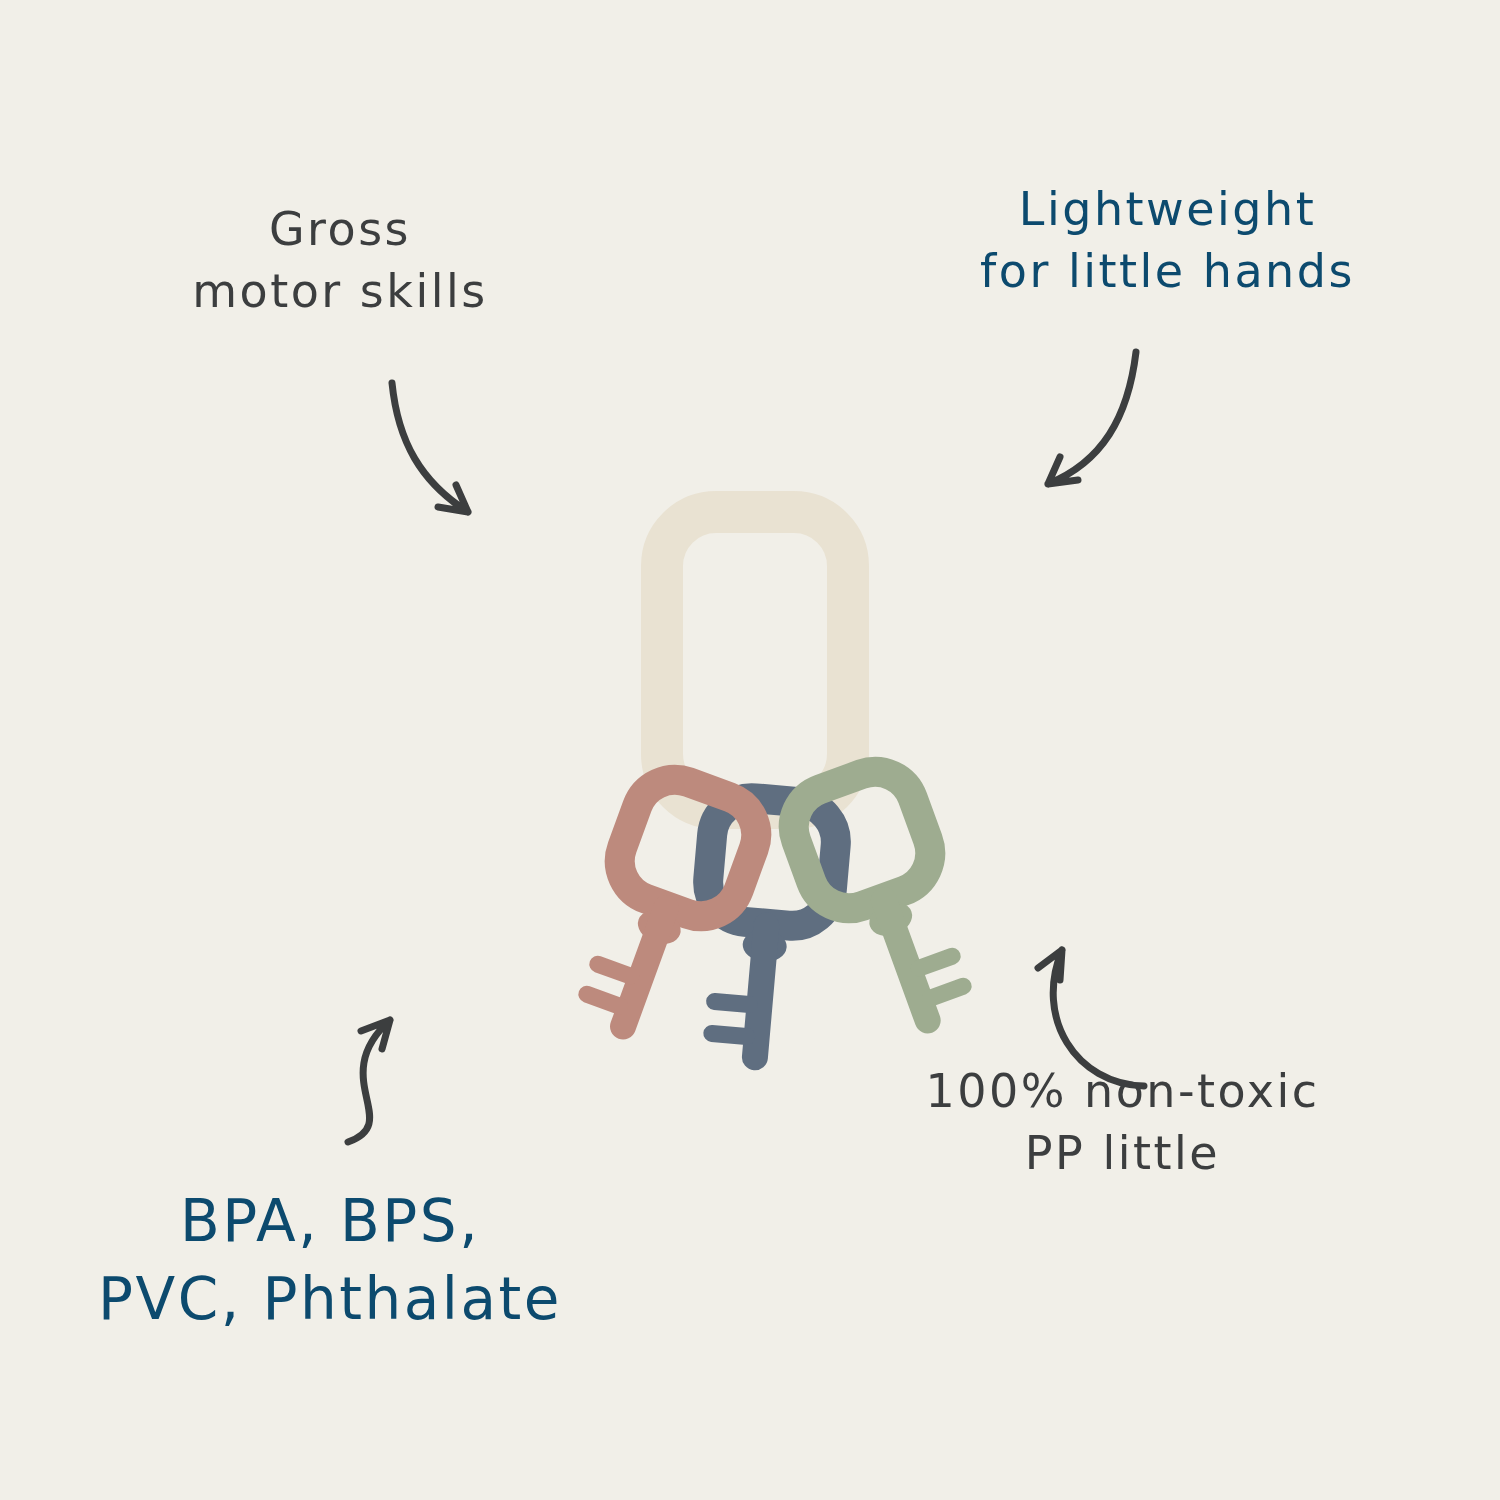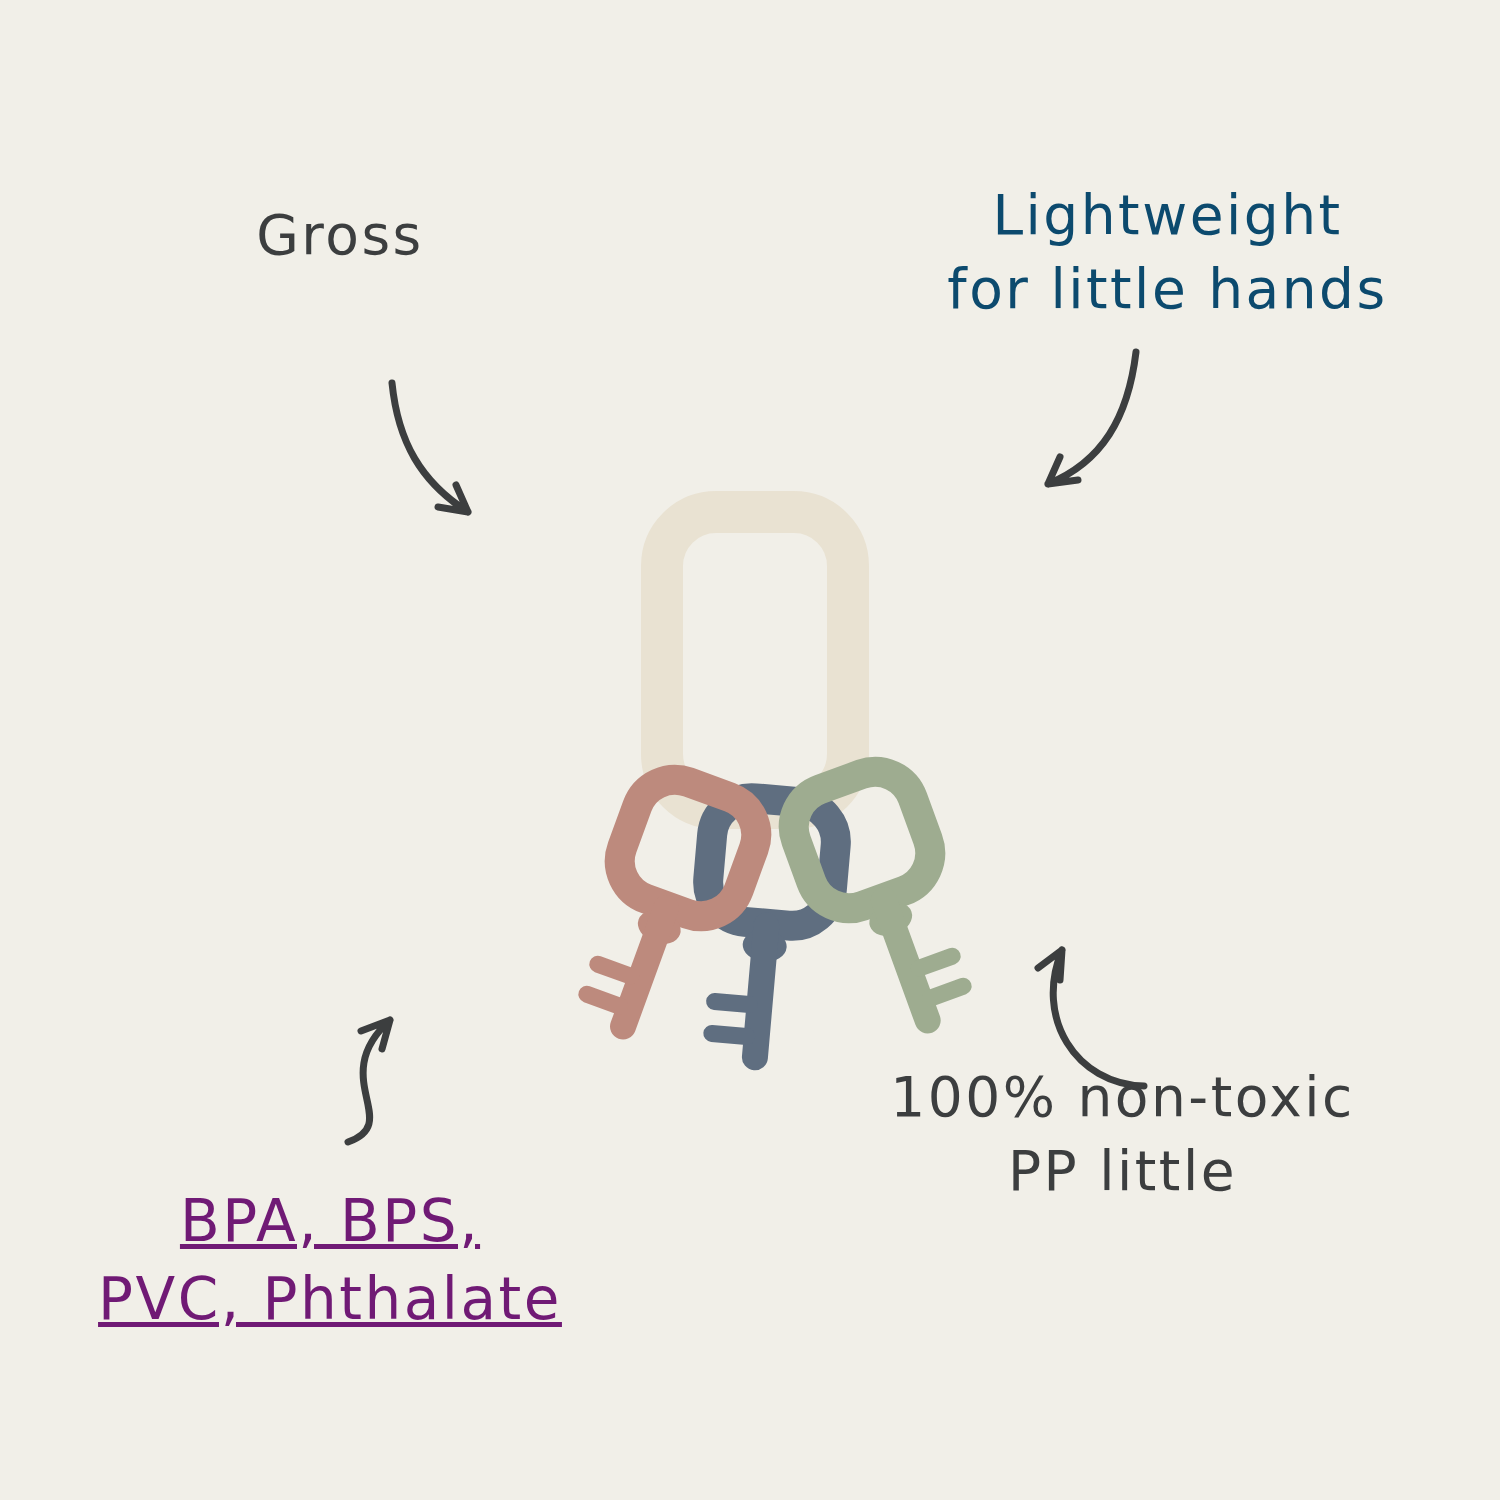--- a/index.html
+++ b/index.html
@@ -11,21 +11,21 @@
     width: 1500px;
     height: 1500px;
     background: #f1efe8;
     overflow: hidden;
     font-family: "DejaVu Sans", "Liberation Sans", sans-serif;
   }
   .note {
     position: absolute;
     text-align: center;
     color: #3c3e3f;
-    font-size: 55px;
+    font-size: 46px;
     line-height: 1.35;
     letter-spacing: 2.5px;
     font-weight: 500;
   }
   .note-gross   { left: 100px;  top: 198px;  width: 480px; }
   .note-light   { left: 915px;  top: 178px;  width: 505px; }
   .note-bpa     { left: 70px;   top: 1182px; width: 520px; font-size: 58px; }
   .note-toxic   { left: 870px;  top: 1060px; width: 505px; }
   .artwork {
     position: absolute;
@@ -35,28 +35,29 @@
     height: 1500px;
   }
 </style>
 </head>
 <body>
 
 <div class="canvas" style="background: rgb(241, 239, 232);">
 
   <div class="note note-gross" style="color: rgb(60, 62, 63);">
     <div>Gross</div>
+    <div>motor skills</div>
   </div>
 
   <div class="note note-light" style="color: #0c4a6e;">
     <div>Lightweight</div>
     <div>for little hands</div>
   </div>
 
-  <div class="note note-bpa" style="color: #701a75; text-decoration: underline;">
+  <div class="note note-bpa" style="color: #0c4a6e;">
     <div>BPA, BPS,</div>
     <div>PVC, Phthalate</div>
   </div>
 
   <div class="note note-toxic" style="color: rgb(60, 62, 63);">
     <div>100% non-toxic</div>
     <div>PP little</div>
   </div>
 
   <svg class="artwork" viewBox="0 0 1500 1500">

